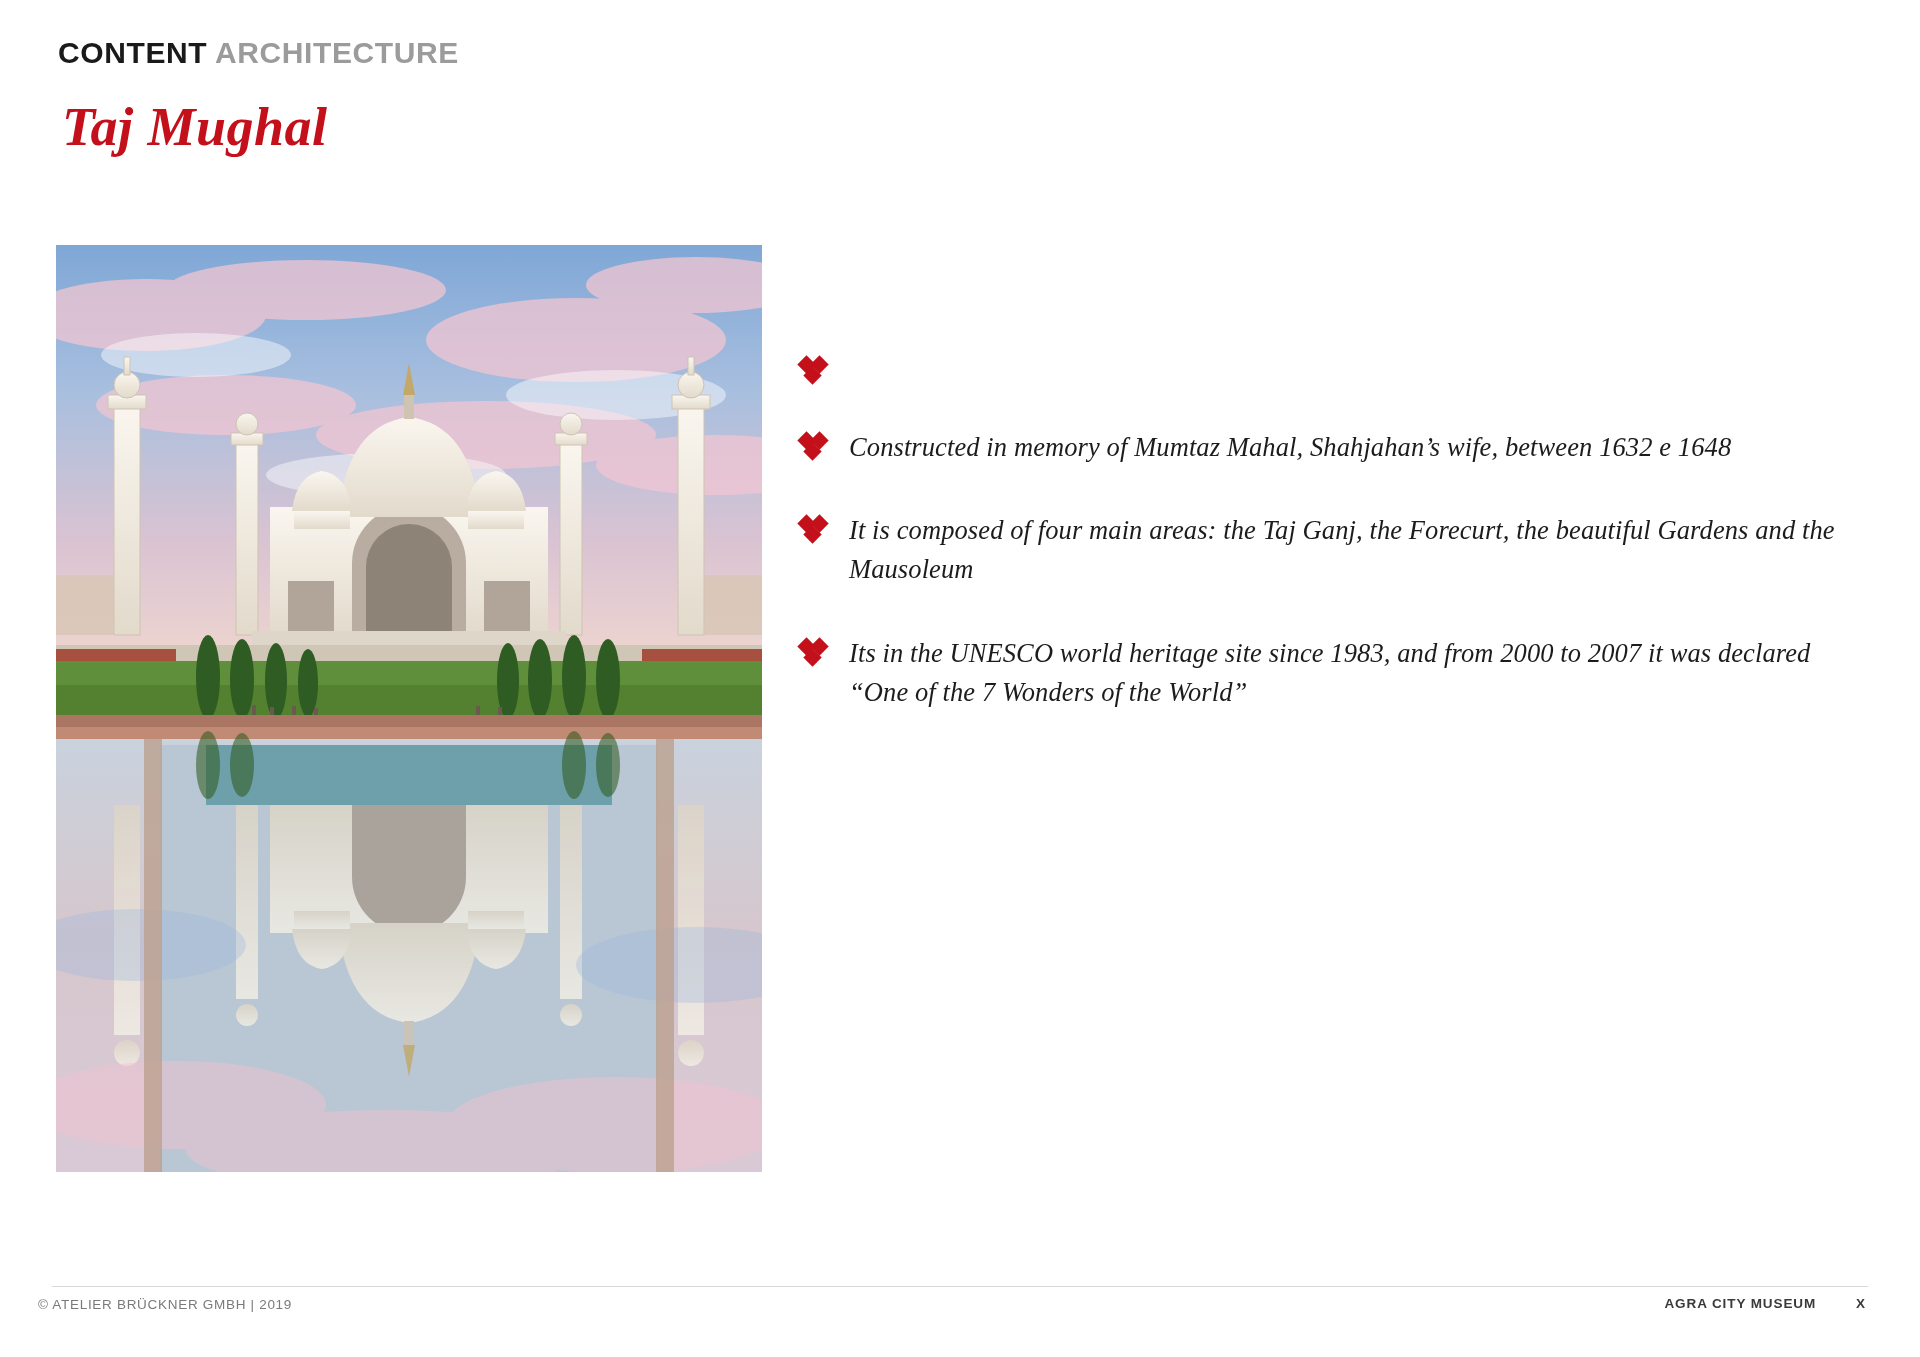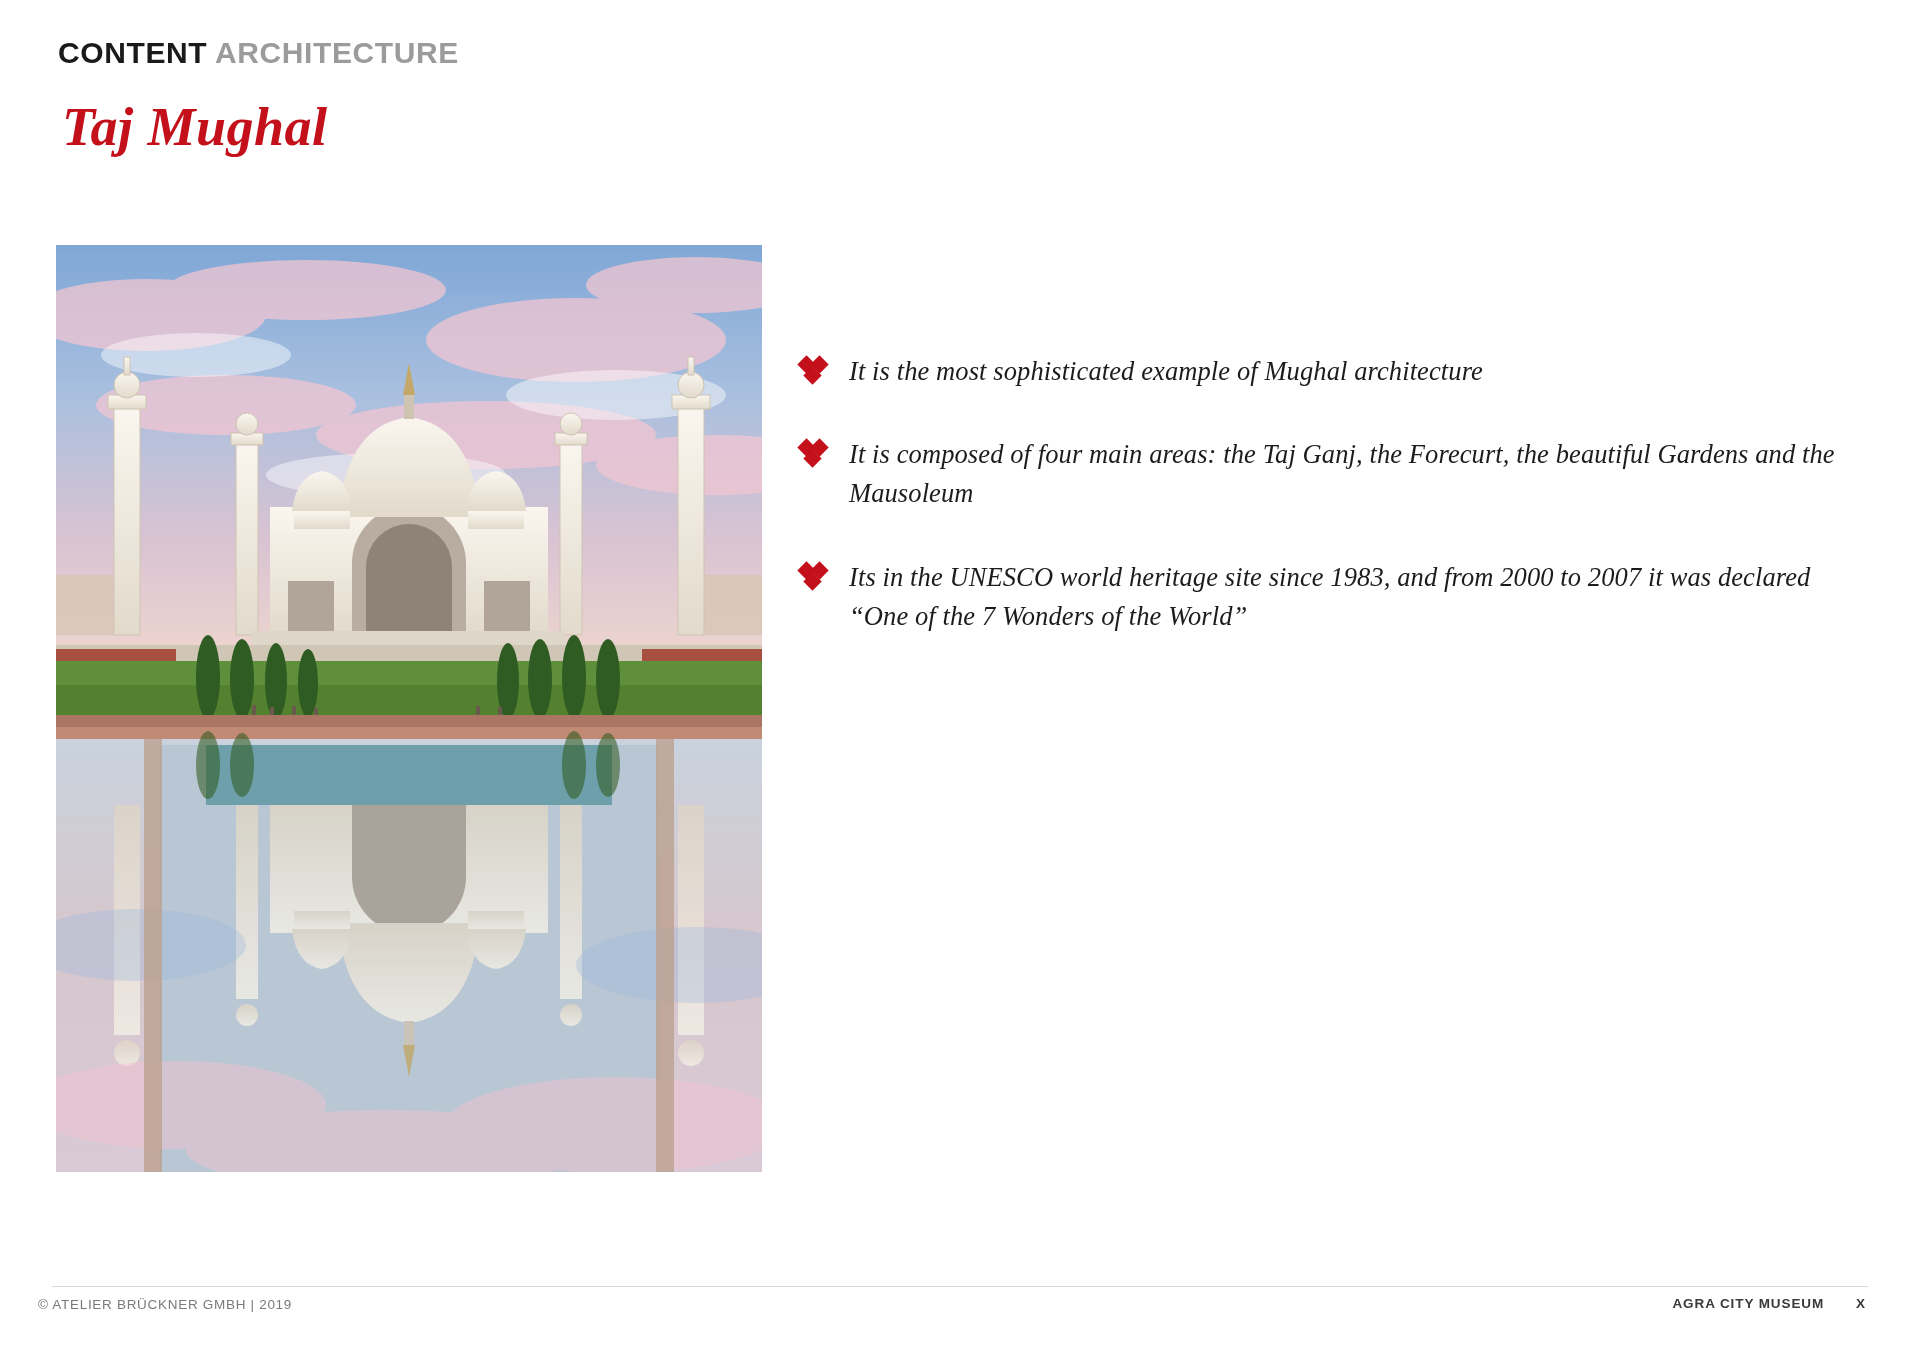--- a/index.html
+++ b/index.html
@@ -111,21 +111,21 @@
   }
   .footer-right {
     position: absolute;
     right: 54px;
     top: 1296px;
     font-size: 13.5px;
     font-weight: bold;
     color: #3a3a3a;
     letter-spacing: 0.9px;
     display: flex;
-    gap: 32px;
+    gap: 40px;
     align-items: baseline;
   }
 </style>
 </head>
 <body>
 
 <div class="header">
   <span class="kicker-strong">CONTENT</span>
   <span class="kicker-light">ARCHITECTURE</span>
 </div>
@@ -303,23 +303,30 @@
 </div>
 
 <div class="bullets">
 
   <div class="bullet-row">
     <span class="bullet-mark">
         <i class="d1"></i>
         <i class="d2"></i>
         <i class="d3"></i>
       </span>
-    <span class="bullet-text">It is the most sophisticated example of Mughal architecture</span>
   </div>
 
+  <div class="bullet-row">
+    <span class="bullet-mark">
+        <i class="d1"></i>
+        <i class="d2"></i>
+        <i class="d3"></i>
+      </span>
+    <span class="bullet-text">Constructed in memory of Mumtaz Mahal, Shahjahan’s wife, between 1632 e 1648</span>
+  </div>
 
   <div class="bullet-row">
     <span class="bullet-mark">
         <i class="d1"></i>
         <i class="d2"></i>
         <i class="d3"></i>
       </span>
     <span class="bullet-text">It is composed of four main areas: the Taj Ganj, the Forecurt, the beautiful Gardens and the Mausoleum</span>
   </div>
 

